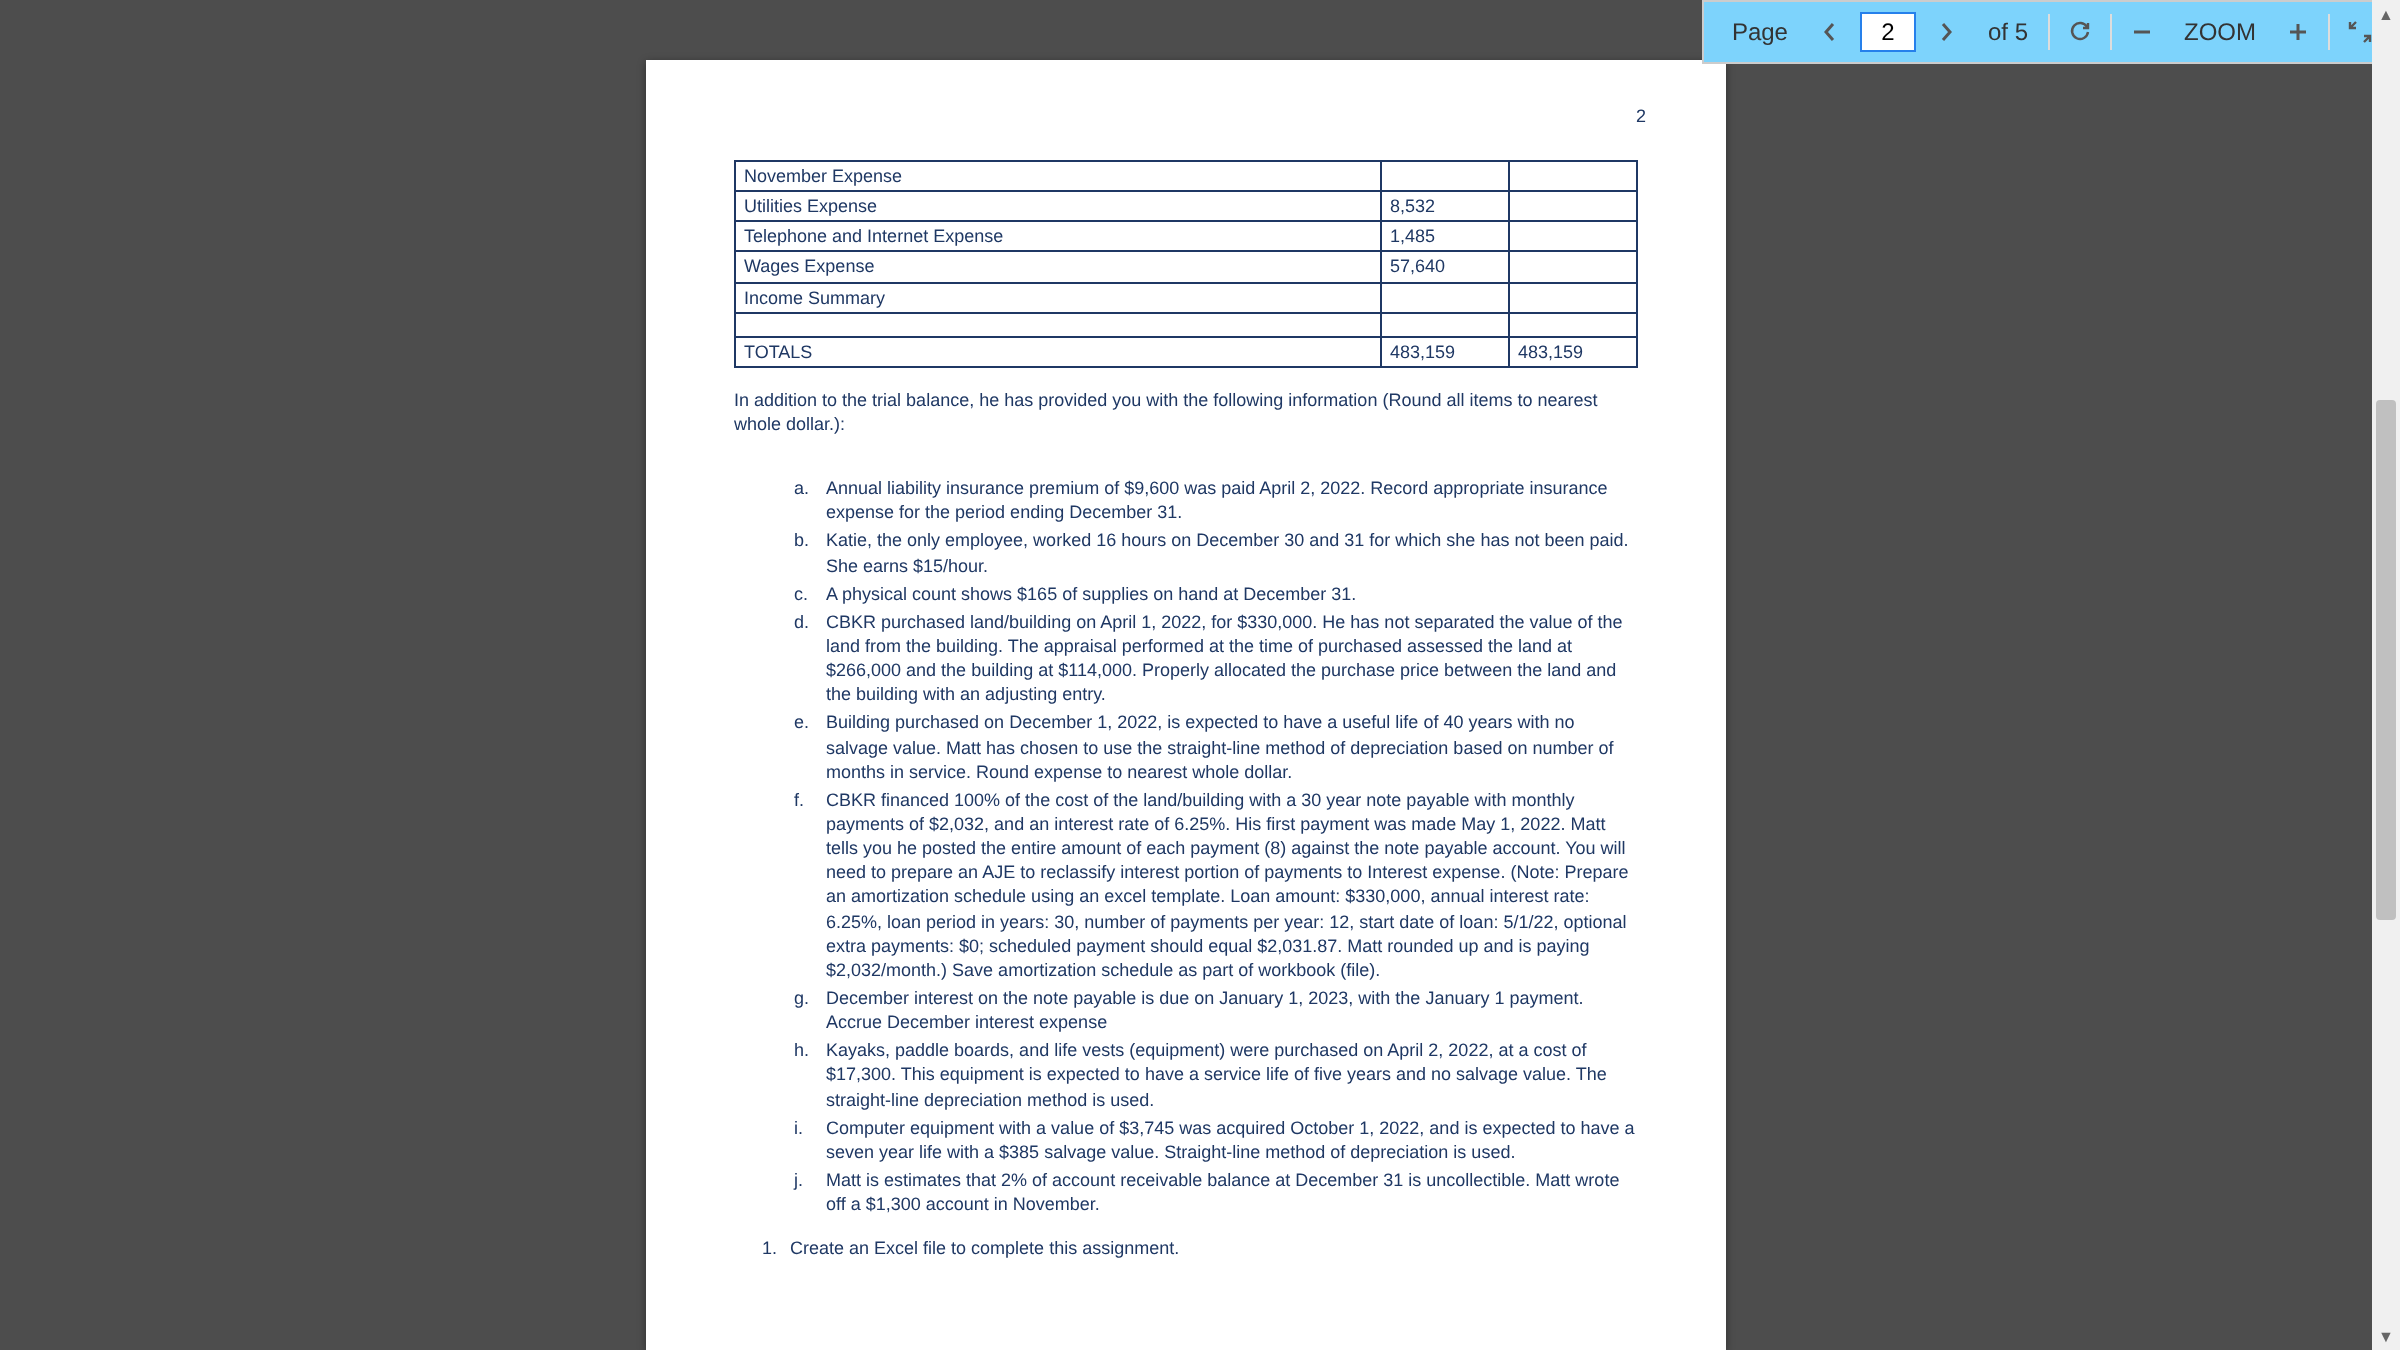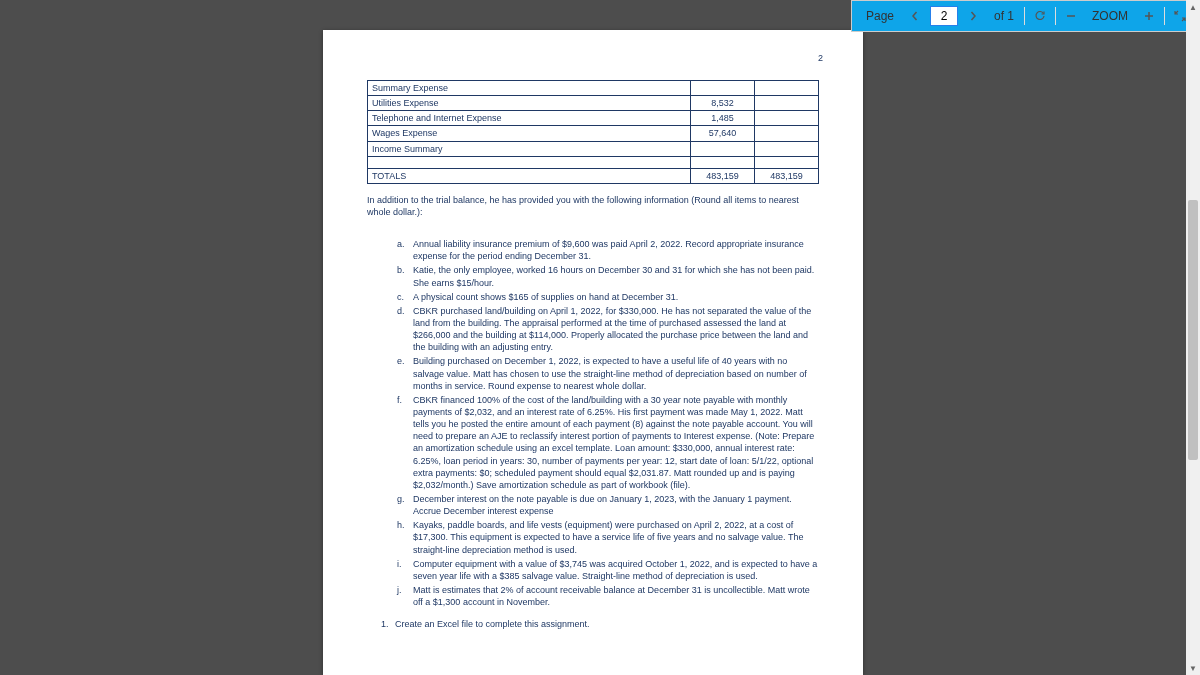--- a/index.html
+++ b/index.html
@@ -1,26 +1,26 @@
 <!DOCTYPE html>
 <html><head>
 <meta charset="utf-8">
 <style>
 *{box-sizing:border-box;margin:0;padding:0}
 body{font-family:"Segoe UI",Arial,sans-serif;background:#4d4d4d;width:1200px;height:675px;overflow:hidden;position:relative}
-.toolbar{position:absolute;top:0;right:0;height:32px;display:flex;align-items:center;gap:4px;padding:4px 8px;background:#0ea5e9;border:1px solid #ccc;font-size:12px;color:#333}
+.toolbar{position:absolute;top:0;right:0;height:32px;display:flex;align-items:center;gap:4px;padding:4px 8px;background:#7dd3fc;border:1px solid #ccc;font-size:12px;color:#333}
 .tool-lbl{padding:0 6px}
 .tool-btn{width:22px;height:22px;display:flex;align-items:center;justify-content:center;cursor:pointer;color:#555}
 .page-input{width:28px;height:20px;text-align:center;border:1px solid #2680eb;font-size:12px}
 .viewport{position:absolute;top:0;left:0;right:14px;bottom:0;overflow:hidden;background:#4d4d4d;display:flex;justify-content:center}
 .page{background:#fff;width:540px;margin-top:30px;box-shadow:0 1px 4px rgba(0,0,0,.4);padding:20px 44px 30px;font-size:9px;line-height:1.35;color:#1f3864;position:relative}
 .page-num{position:absolute;top:22px;right:40px;font-size:9px;color:#1f3864}
 table.tb{border-collapse:collapse;width:100%;margin-top:30px;font-size:9px}
 table.tb td{border:0.5px solid #1f3864;padding:1px 4px;height:12px}
-table.tb td.num{text-align:center;width:64px}
+table.tb td.num{text-align:left;width:64px}
 table.tb td.lbl{width:auto}
 .intro{margin:10px 0 20px;font-size:9px}
 ol.letters{list-style:none;padding-left:30px}
 ol.letters li{position:relative;padding-left:16px;margin-bottom:2px}
 ol.letters li::before{content:attr(data-letter) ".";position:absolute;left:0}
 ol.nums{list-style:none;padding-left:14px;margin-top:10px}
 ol.nums li{position:relative;padding-left:14px}
 ol.nums li::before{content:"1.";position:absolute;left:0}
 ol.sub{list-style:none;padding-left:30px;margin-top:2px}
 ol.sub li{position:relative;padding-left:16px}
@@ -33,21 +33,21 @@
 </style>
 </head>
 <body>
 
 <div class="viewport">
   <div class="page">
     <div class="page-num">2</div>
     <table class="tb">
         <tbody id="tb-body">
           <tr>
-            <td class="lbl">Summary Expense</td>
+            <td class="lbl">November Expense</td>
             <td class="num"></td>
             <td class="num"></td>
           </tr>
           <tr>
             <td class="lbl">Utilities Expense</td>
             <td class="num">8,532</td>
             <td class="num"></td>
           </tr>
           <tr>
             <td class="lbl">Telephone and Internet Expense</td>
@@ -103,21 +103,21 @@
       <svg width="10" height="10" viewBox="0 0 10 10">
         <path d="M6.5 1 L3 5 L6.5 9" stroke="#555" stroke-width="1.5" fill="none"></path>
       </svg>
     </span>
   <input class="page-input" value="2" style="">
   <span class="tool-btn">
       <svg width="10" height="10" viewBox="0 0 10 10">
         <path d="M3.5 1 L7 5 L3.5 9" stroke="#555" stroke-width="1.5" fill="none"></path>
       </svg>
     </span>
-  <span class="tool-lbl">of 1</span>
+  <span class="tool-lbl">of 5</span>
   <span style="width:1px;height:18px;background:#ddd"></span>
   <span class="tool-btn">
       <svg width="12" height="12" viewBox="0 0 12 12">
         <path d="M9.5 3.5 A4 4 0 1 0 10 6" stroke="#555" stroke-width="1.2" fill="none"></path>
         <path d="M10 1.5 L10 4 L7.5 4" stroke="#555" stroke-width="1.2" fill="none"></path>
       </svg>
     </span>
   <span style="width:1px;height:18px;background:#ddd"></span>
   <span class="tool-btn">
       <svg width="12" height="12" viewBox="0 0 12 12">

